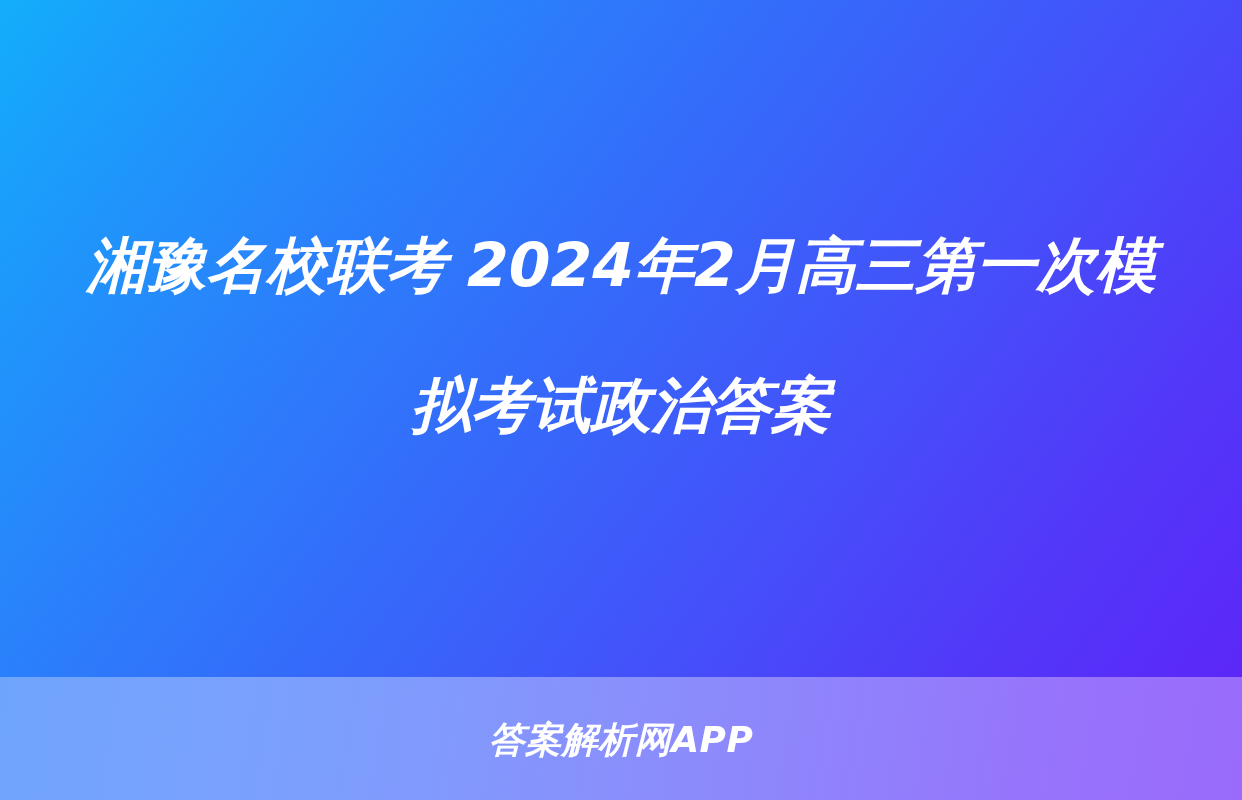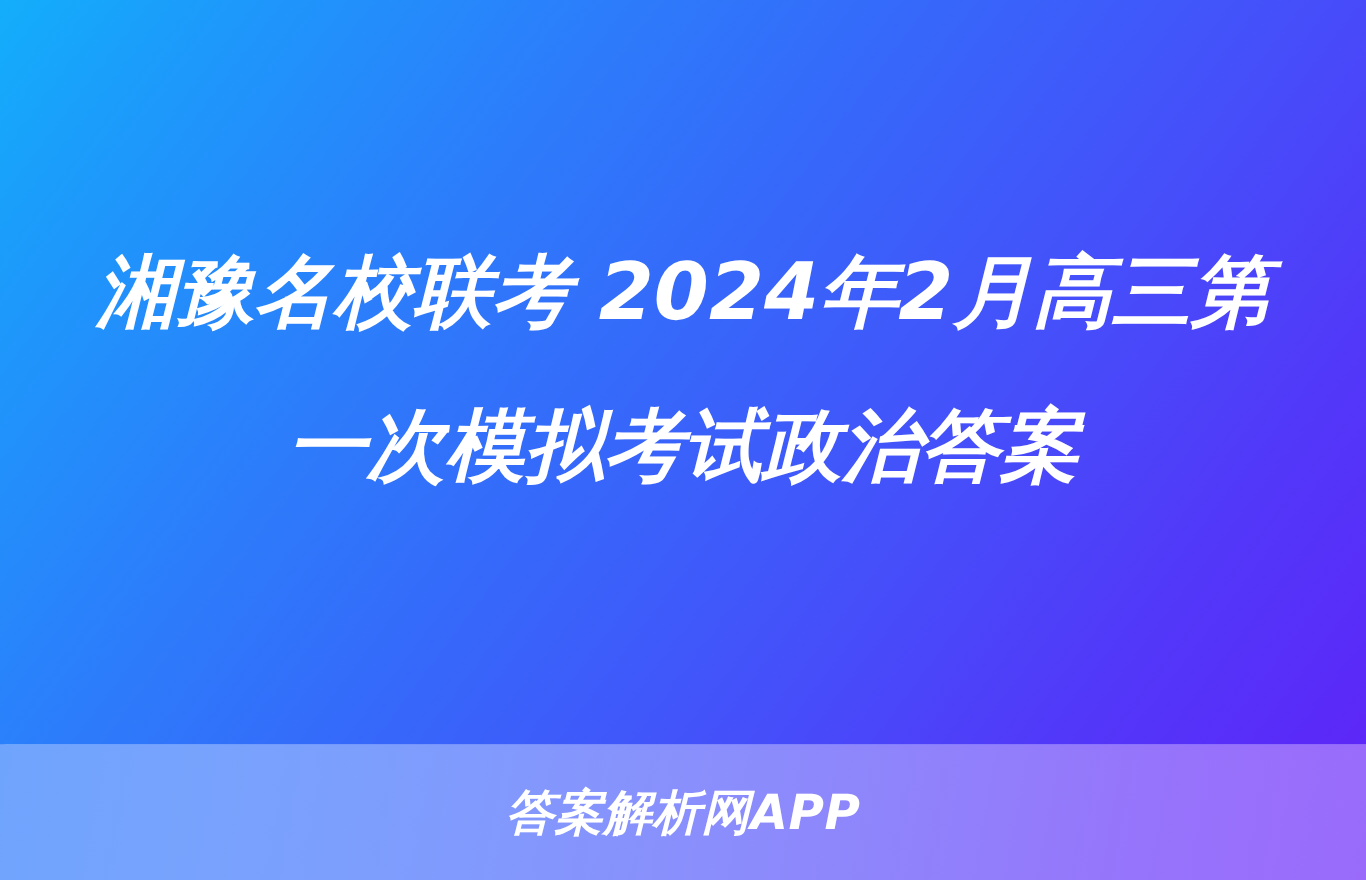--- a/index.html
+++ b/index.html
@@ -41,21 +41,21 @@
     align-items: center;
     justify-content: center;
   }
 
   .hero-title {
     width: 1080px;
     margin: 0;
     padding: 0;
     color: #ffffff;
     font-family: "DejaVu Sans", "Liberation Sans", sans-serif;
-    font-size: 72px;
+    font-size: 60px;
     line-height: 140px;
     font-weight: 700;
     font-style: italic;
     text-align: center;
     letter-spacing: 0px;
     word-break: break-all;
     text-rendering: optimizeLegibility;
     transform: translateY(-4px);
   }
 
@@ -86,21 +86,21 @@
     top: 677px;
     width: 4px;
     height: 123px;
     background: #2E79FB;
   }
 
   .footer-text {
     margin: 0;
     color: #ffffff;
     font-family: "DejaVu Sans", "Liberation Sans", sans-serif;
-    font-size: 44px;
+    font-size: 36px;
     line-height: 50px;
     font-weight: 700;
     font-style: italic;
     letter-spacing: 0.5px;
     text-align: center;
     white-space: nowrap;
     transform: translateY(1px);
   }
 </style>
 </head>

